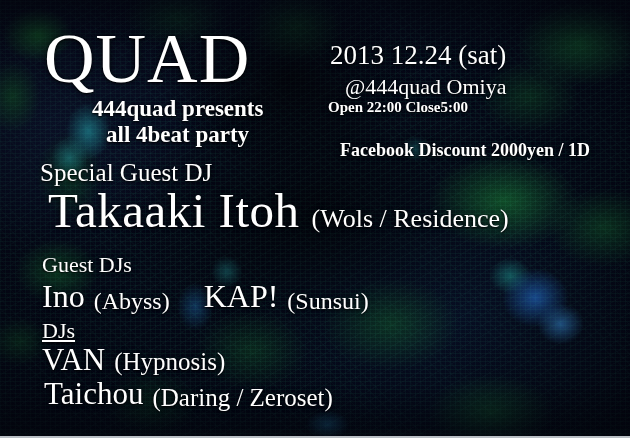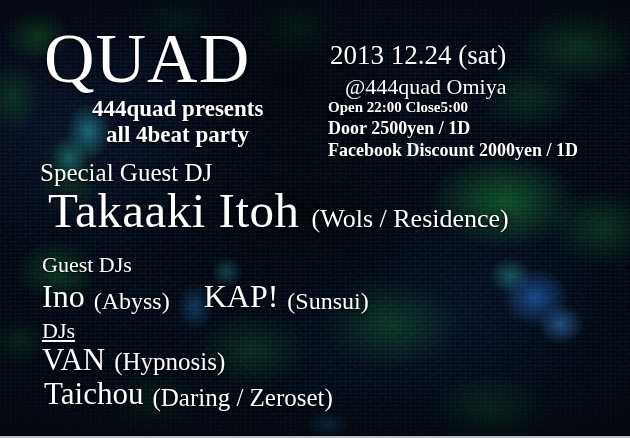--- a/index.html
+++ b/index.html
@@ -104,21 +104,21 @@
     font-family: "Liberation Serif", "DejaVu Serif", serif;
   }
   #quad-sub1 { left: 92px; top: 96px;  font-size: 23px; font-weight: bold; }
   #quad-sub2 { left: 106px; top: 122px; font-size: 23px; font-weight: bold; }
 
   
   #event-date    { left: 330px; top: 40px;  font-size: 27px; }
   #event-venue   { left: 345px; top: 74px;  font-size: 22px; }
   #event-hours   { left: 328px; top: 99px;  font-size: 15px; font-weight: bold; }
   #event-door    { left: 328px; top: 118px; font-size: 18px; font-weight: bold; }
-  #event-fb      { left: 328px; top: 140px; font-size: 18px; font-weight: bold; }
+  #event-fb      { left: 340px; top: 140px; font-size: 18px; font-weight: bold; }
 
   
   #special-label { left: 40px; top: 159px; font-size: 25px; }
   #headliner-row { left: 48px; top: 186px; display: flex; align-items: baseline; }
   #headliner-name { font-size: 49px; line-height: 1; letter-spacing: .5px; }
   #headliner-aff  { font-size: 26px; margin-left: 12px; }
 
   
   #guest-label   { left: 42px; top: 252px; font-size: 22px; }
   #guest-row     { left: 42px; top: 278px; display: flex; align-items: flex-end; }
@@ -150,21 +150,20 @@
 
   <div class="content">
 
     <div class="txt" id="quad-logo">QUAD</div>
     <div class="txt" id="quad-sub1">444quad presents</div>
     <div class="txt" id="quad-sub2">all 4beat party</div>
 
     <div class="txt" id="event-date">2013 12.24 (sat)</div>
     <div class="txt" id="event-venue">@444quad Omiya</div>
     <div class="txt" id="event-hours">Open 22:00 Close5:00</div>
-    <div class="txt" id="event-door">Door 2500yen / 1D</div>
     <div class="txt" id="event-fb">Facebook Discount 2000yen / 1D</div>
 
     <div class="txt" id="special-label">Special Guest DJ</div>
     <div class="txt" id="headliner-row">
       <span id="headliner-name">Takaaki Itoh</span>
       <span id="headliner-aff">(Wols / Residence)</span>
     </div>
 
     <div class="txt" id="guest-label">Guest DJs</div>
     <div class="txt" id="guest-row">

